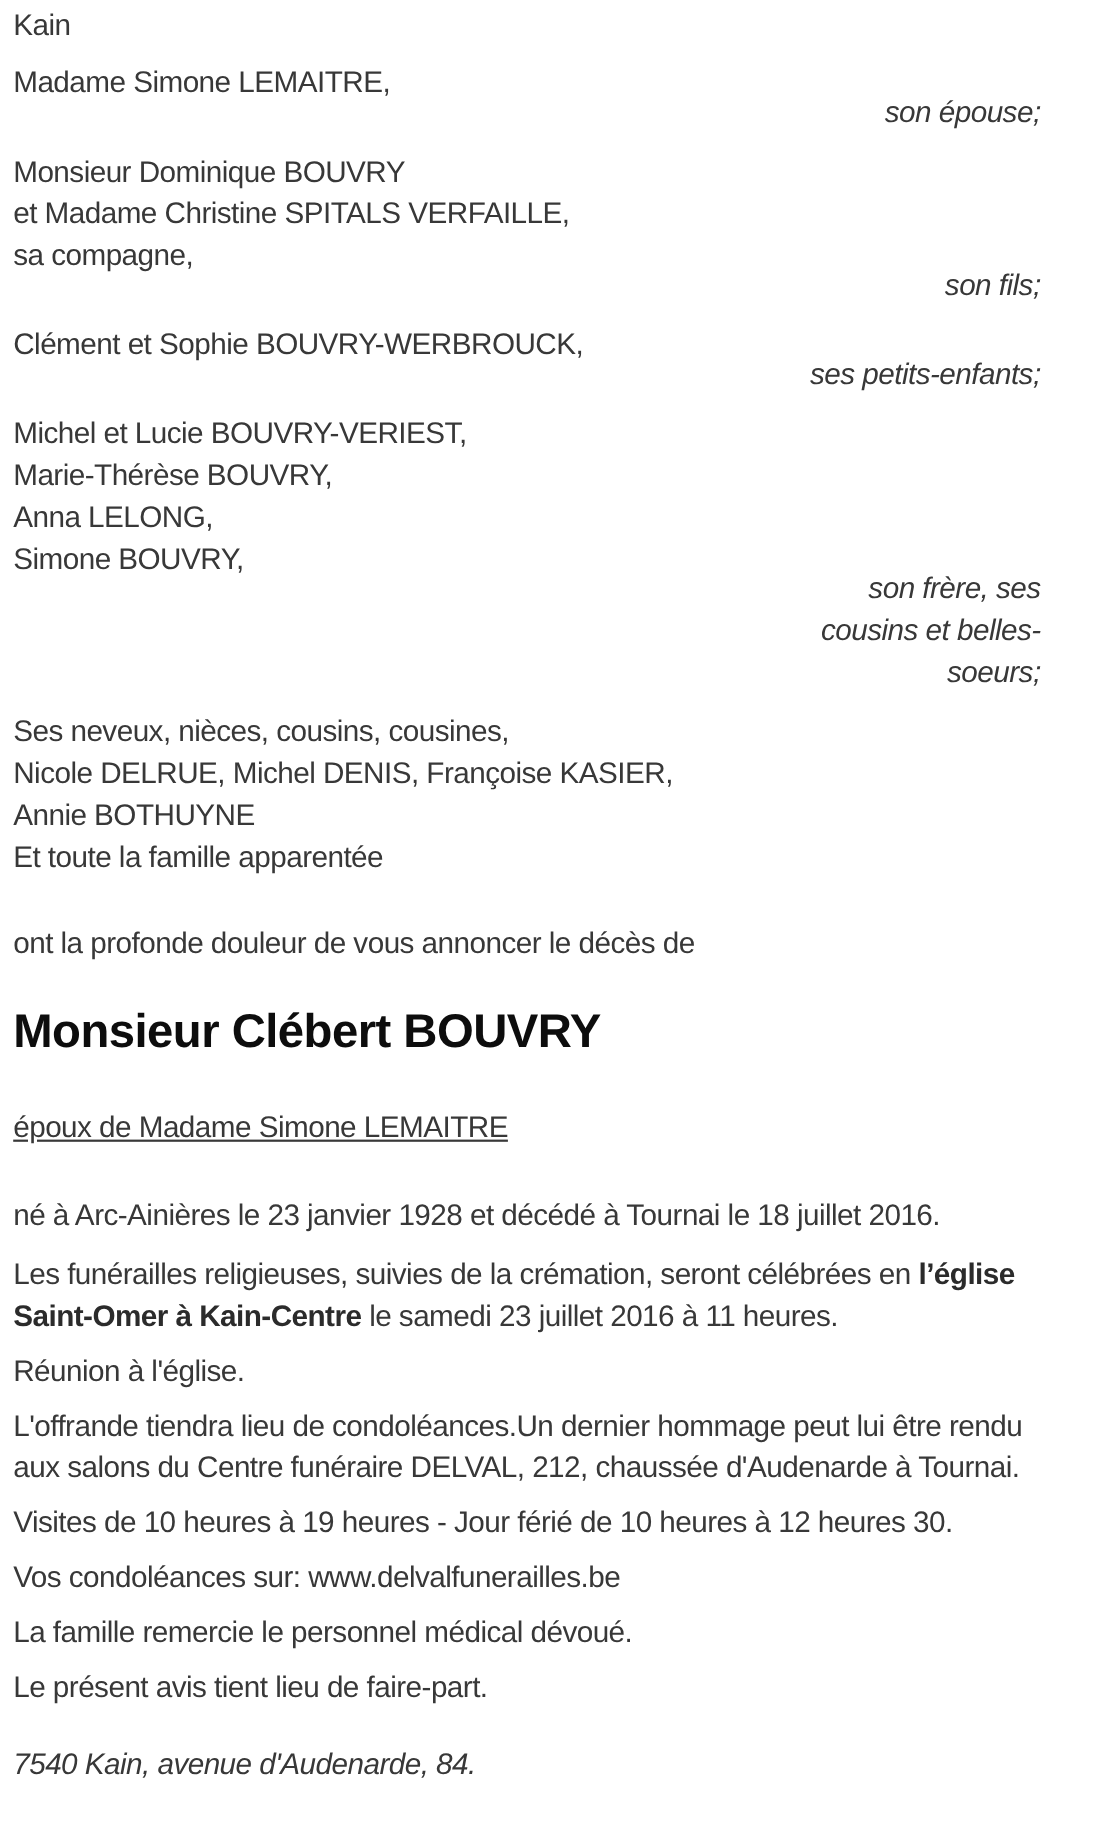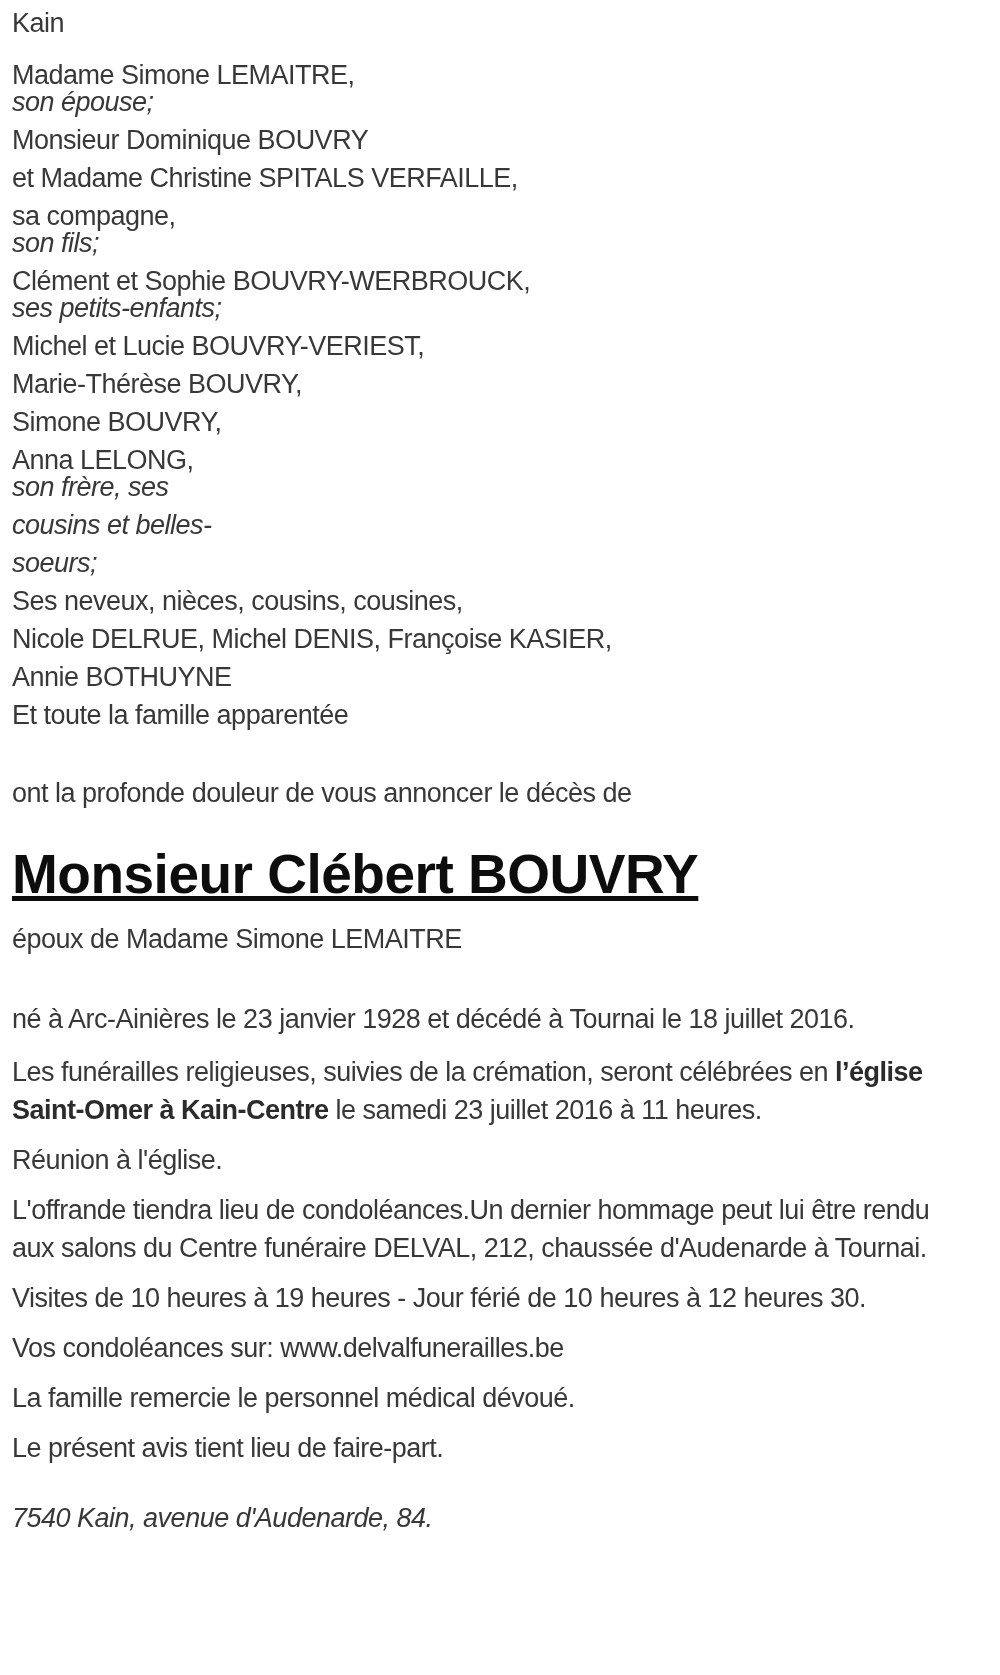--- a/index.html
+++ b/index.html
@@ -11,36 +11,35 @@
     background: #ffffff;
     padding: 4px 10px 0 12px;
     font-family: "Liberation Sans", sans-serif;
     font-size: 27px;
     line-height: 38px;
     letter-spacing: -0.5px;
     color: #383838;
     overflow: hidden;
   }
   .city-line { }
-  .group { margin-top: 0; }
+  .group { margin-top: 16px; }
   .group-first { margin-top: 14px; }
   .name-line { }
-  .relation { text-align: left; font-style: italic; margin-top: -11px; }
+  .relation { text-align: right; font-style: italic; margin-top: -11px; }
   .relation-line { }
   .announce { margin-top: 40px; }
   .deceased-title {
     margin-top: 33px;
-    font-size: 55px;
+    font-size: 43px;
     line-height: 58px;
     font-weight: bold;
     color: #0d0d0d;
     letter-spacing: -0.5px;
-    text-decoration: underline;
   }
-  .spouse-line { margin-top: 17px; }
+  .spouse-line { margin-top: 39px; text-decoration: underline; }
   .birth-line { margin-top: 42px; }
   .funeral-para { margin-top: 15px; }
   .para { margin-top: 12px; }
   .bold-inline { font-weight: bold; color: #2b2b2b; }
   .address-line { margin-top: 32px; font-style: italic; }
 </style>
 </head>
 <body>
 
 <div class="doc">
@@ -66,22 +65,22 @@
   <div class="group">
     <div class="name-line">Clément et Sophie BOUVRY-WERBROUCK,</div>
     <div class="relation">
       <div class="relation-line">ses petits-enfants;</div>
     </div>
   </div>
 
   <div class="group">
     <div class="name-line">Michel et Lucie BOUVRY-VERIEST,</div>
     <div class="name-line">Marie-Thérèse BOUVRY,</div>
+    <div class="name-line">Anna LELONG,</div>
     <div class="name-line">Simone BOUVRY,</div>
-    <div class="name-line">Anna LELONG,</div>
     <div class="relation">
       <div class="relation-line">son frère, ses</div>
       <div class="relation-line">cousins et belles-</div>
       <div class="relation-line">soeurs;</div>
     </div>
   </div>
 
   <div class="group">
     <div class="name-line">Ses neveux, nièces, cousins, cousines,</div>
     <div class="name-line">Nicole DELRUE, Michel DENIS, Françoise KASIER,</div>

